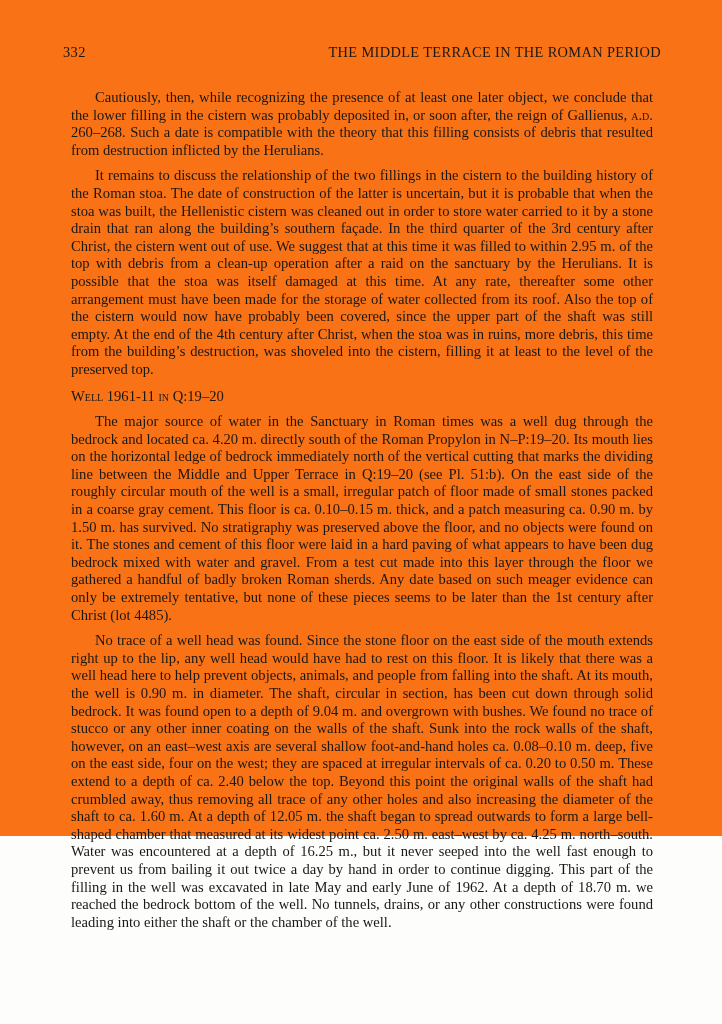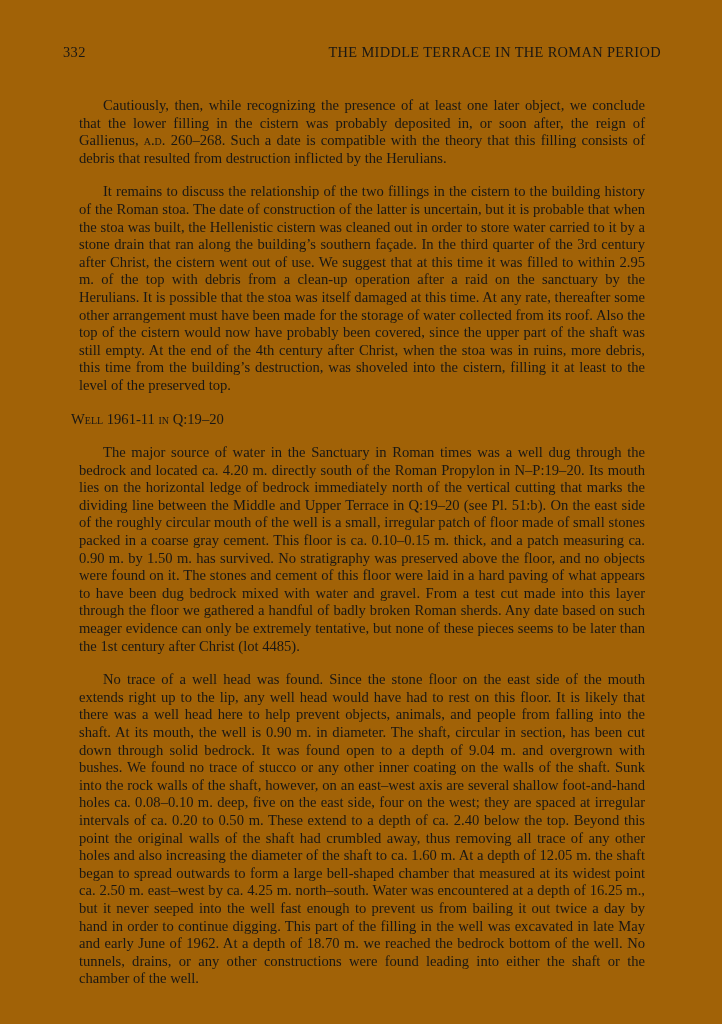--- a/index.html
+++ b/index.html
@@ -5,22 +5,22 @@
   html, body { margin: 0; padding: 0; }
   body {
     width: 722px; height: 1024px;
     background: #fdfdfb;
     font-family: "Liberation Serif", serif;
     color: #1a1714;
     overflow: hidden;
   }
   .page {
     position: relative;
-    width: 722px; height: 1024px;
-    background: #a16207;
+    width: 722px; height: 836px;
+    background: #f97316;
   }
   .page-header {
     position: absolute;
     top: 44px; left: 63px; right: 61px;
     height: 18px;
     font-size: 14.4px;
   }
   .page-number {
     position: absolute; left: 0; top: 0;
     letter-spacing: 0.4px;
@@ -33,21 +33,21 @@
   }
   .page-body {
     position: absolute;
     top: 81px; left: 63px;
     width: 598px;
     text-align: justify;
     font-size: 14.6px;
     line-height: 17.6px;
   }
   .page-body p.paragraph {
-    margin: 16px;
+    margin: 8px;
     text-indent: 24px;
   }
   .page-body h2.heading {
     margin: 9px 0 1px 8px;
     padding: 0;
     font-size: 14.6px;
     font-weight: normal;
     font-variant: small-caps;
     text-align: left;
     text-indent: 0;

